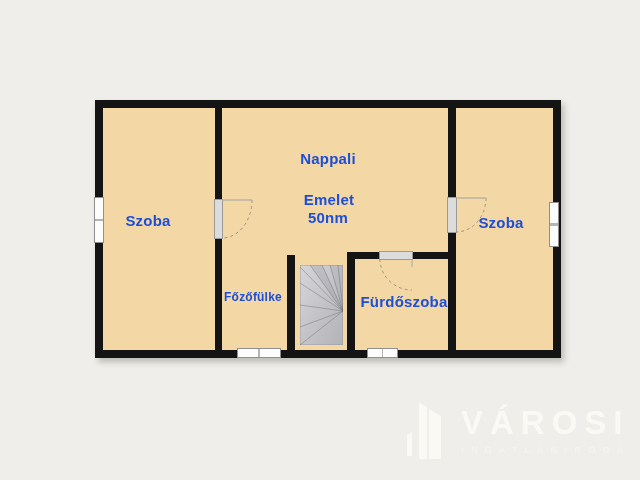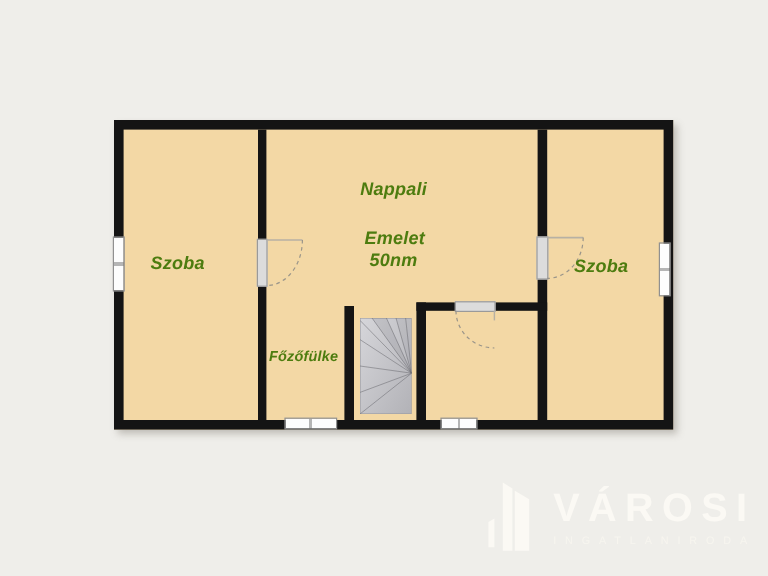--- a/index.html
+++ b/index.html
@@ -51,23 +51,22 @@
   .d1{left:119px;top:91px;}
   .d2{left:353px;top:89px;}
   .d3{left:277px;top:151px;}
 
   
   .stairs{position:absolute;left:197px;top:157px;width:43px;height:80px;}
 
   
   .lbl{
     position:absolute;transform:translate(-50%,-50%);
-    font-weight:bold;color:#4d7c0f;font-size:15px;white-space:nowrap;
+    font-weight:bold;color:#1d4ed8;font-size:15px;white-space:nowrap;
     letter-spacing:.2px;
-    font-style:italic;
   }
   .lbl.small{font-size:12px;}
   .lbl-szoba-left{left:45px;top:112px;}
   .lbl-nappali{left:225px;top:50px;}
   .lbl-emelet{left:226px;top:91px;}
   .lbl-50nm{left:225px;top:109px;}
   .lbl-szoba-right{left:398px;top:114px;}
   .lbl-fozofulke{left:150px;top:189px;text-align:right;}
   .lbl-furdoszoba{left:301px;top:193px;}
 
@@ -145,20 +144,21 @@
         <line x1="43" y1="46" x2="38" y2="0"></line>
       </g>
     </svg>
 
     <div class="lbl lbl-szoba-left">Szoba</div>
     <div class="lbl lbl-nappali">Nappali</div>
     <div class="lbl lbl-emelet">Emelet</div>
     <div class="lbl lbl-50nm">50nm</div>
     <div class="lbl lbl-szoba-right">Szoba</div>
     <div class="lbl small lbl-fozofulke">Főzőfülke</div>
+    <div class="lbl lbl-furdoszoba">Fürdőszoba</div>
   </div>
 
   <div class="watermark">
     <svg class="wm-icon" viewBox="0 0 42 62">
       <polygon points="2,36 7,33 7,57 2,57" fill="#fbf9f4"></polygon>
       <polygon points="14,3 22,8 22,60 14,60" fill="#fbf9f4"></polygon>
       <polygon points="24,10 36,17 36,60 24,60" fill="#fbf9f4"></polygon>
     </svg>
     <div class="wm-text">
       <div class="wm-brand">VÁROSI</div>

